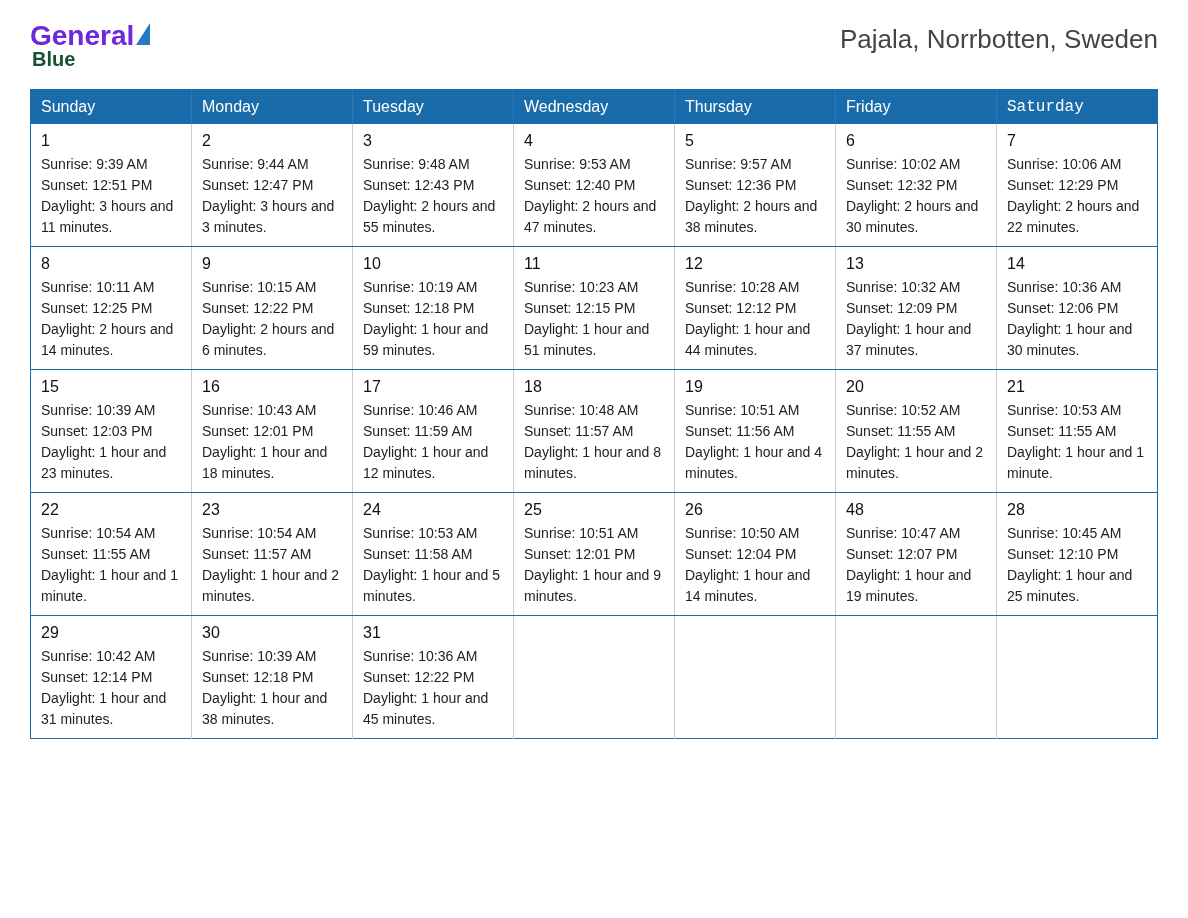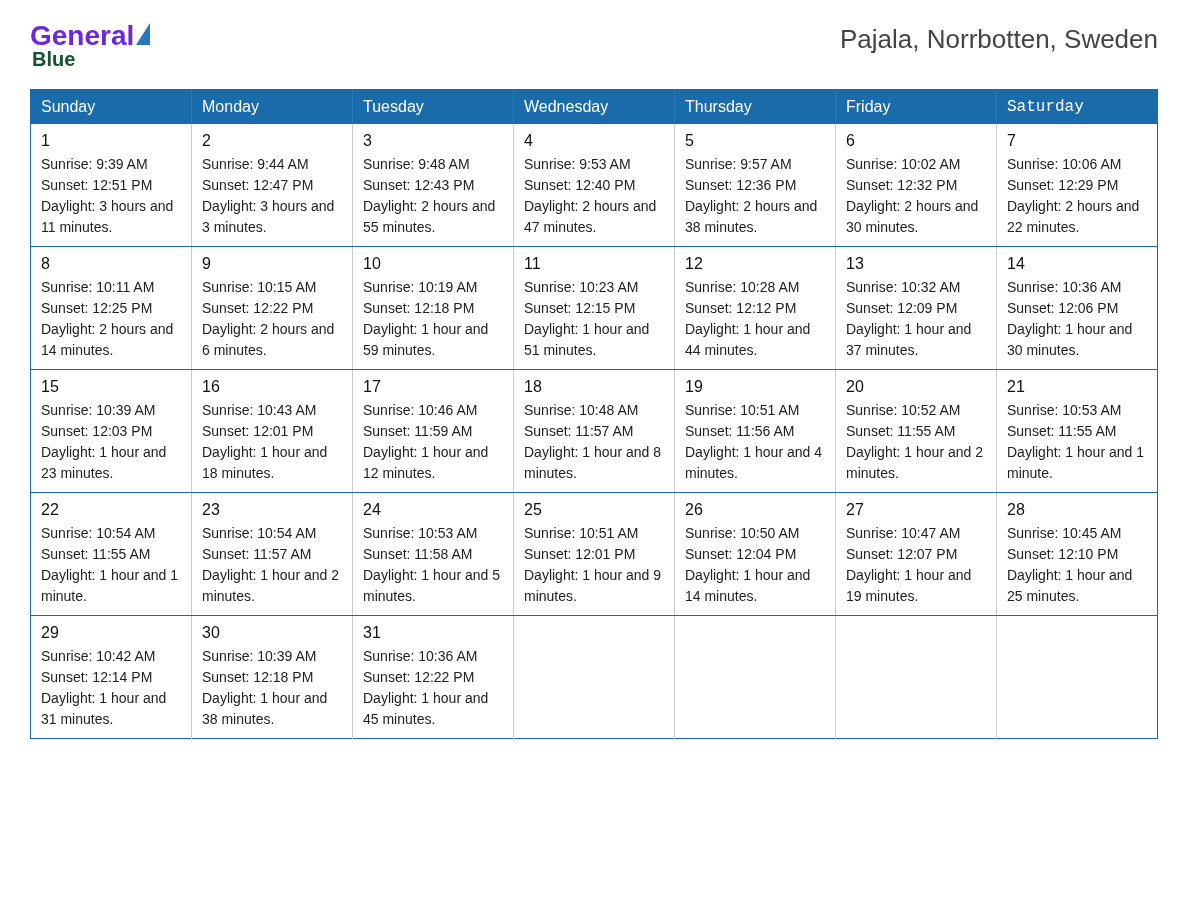--- a/index.html
+++ b/index.html
@@ -217,21 +217,21 @@
         </td>
         <td>
           <span class="day-number">25</span>
           <div class="day-info">Sunrise: 10:51 AM<br>Sunset: 12:01 PM<br>Daylight: 1 hour and 9 minutes.</div>
         </td>
         <td>
           <span class="day-number">26</span>
           <div class="day-info">Sunrise: 10:50 AM<br>Sunset: 12:04 PM<br>Daylight: 1 hour and 14 minutes.</div>
         </td>
         <td>
-          <span class="day-number">27</span>
+          <span class="day-number">48</span>
           <div class="day-info">Sunrise: 10:47 AM<br>Sunset: 12:07 PM<br>Daylight: 1 hour and 19 minutes.</div>
         </td>
         <td>
           <span class="day-number">28</span>
           <div class="day-info">Sunrise: 10:45 AM<br>Sunset: 12:10 PM<br>Daylight: 1 hour and 25 minutes.</div>
         </td>
       </tr>
       <tr>
         <td>
           <span class="day-number">29</span>

